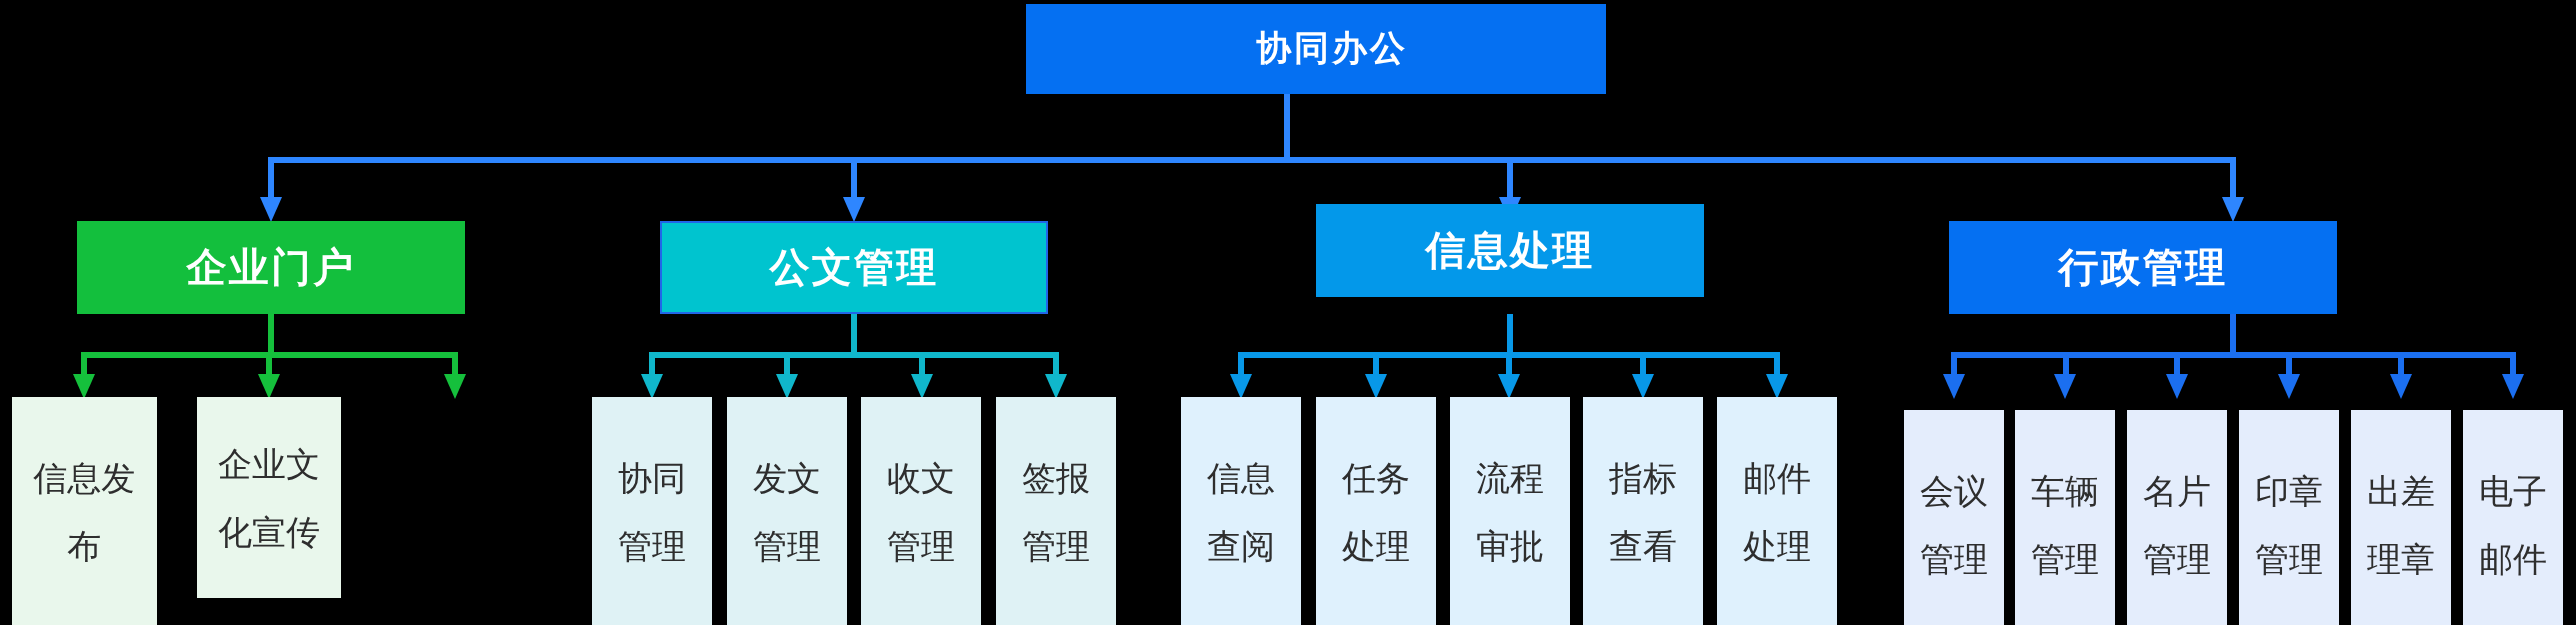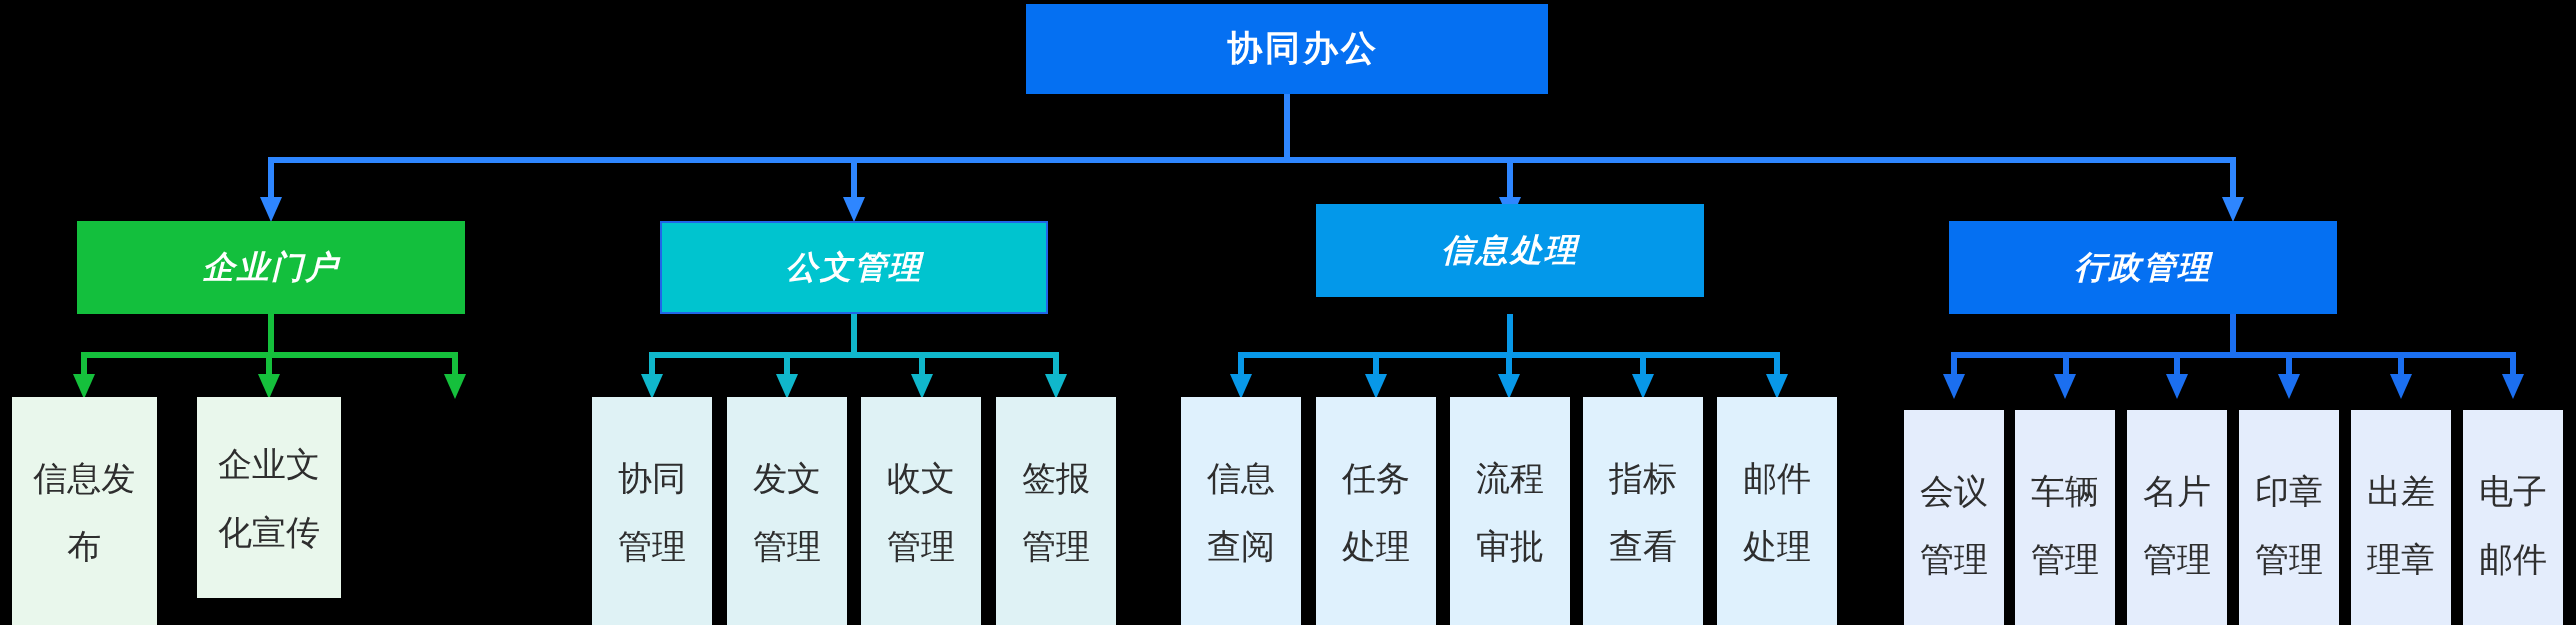--- a/index.html
+++ b/index.html
@@ -1,21 +1,21 @@
 <!DOCTYPE html>
 <html style="--background: #000000; --conn_top: #2E86FF; --root_fill: #0570F2; --node_text: #FFFFFF; --leaf_text: #2E2E2E; --g1-fill: #13BF3D; --g1-conn: #15C03C; --g1-leaf: #E9F7EC; --g2-fill: #00C4CF; --g2-border: #2166E8; --g2-conn: #10B7CB; --g2-leaf: #DFF2F5; --g3-fill: #0398EA; --g3-conn: #0898E8; --g3-leaf: #DFF1FD; --g4-fill: #0570F2; --g4-conn: #1B6FF0; --g4-leaf: #E4EDFC;font-size:11.8px"><head>
 <meta charset="utf-8">
 <style>
   html,body{margin:0;padding:0;background:#000;}
   .canvas{position:relative;width:2576px;height:626px;background:var(--background,#000);overflow:hidden;
           font-family:"Liberation Sans","DejaVu Sans",sans-serif;}
   .node{position:absolute;display:flex;align-items:center;justify-content:center;
         text-align:center;box-sizing:border-box;}
   .root{background:var(--root_fill);color:var(--node_text);font-size:35px;font-weight:bold;letter-spacing:2.9px;}
-  .l2{color:var(--node_text);font-size:32px;font-weight:bold;letter-spacing:2.2px;font-style:italic;}
+  .l2{color:var(--node_text);font-size:40px;font-weight:bold;letter-spacing:2.2px;}
   .l2.g1{background:var(--g1-fill);}
   .l2.g2{background:var(--g2-fill);border:2.9px solid var(--g2-border);}
   .l2.g3{background:var(--g3-fill);}
   .l2.g4{background:var(--g4-fill);}
   .leaf{font-size:34px;color:var(--leaf_text);font-weight:400;}
   .leaf .lines div{line-height:68px;}
   .leaf.g1{background:var(--g1-leaf);}
   .leaf.g2{background:var(--g2-leaf);}
   .leaf.g3{background:var(--g3-leaf);}
   .leaf.g4{background:var(--g4-leaf);margin-top:13px;}
@@ -31,21 +31,21 @@
   .a-g1{border-top:25px solid var(--g1-conn);}
   .a-g2{border-top:25px solid var(--g2-conn);}
   .a-g3{border-top:25px solid var(--g3-conn);}
   .a-g4{border-top:25px solid var(--g4-conn);}
 </style>
 </head>
 <body>
 
 <div class="canvas">
 
-  <div class="node root" style="left:1026px;top:3.7px;width:522px;height:90px;padding-left:32px;">
+  <div class="node root" style="left:1026px;top:3.7px;width:580px;height:90px;padding-left:32px;">
     <span>协同办公</span>
   </div>
 
   <div class="vline c-top" style="left:1284px;top:94px;width:5.9px;height:65px;"></div>
   <div class="hline c-top" style="left:268px;top:157px;width:1968px;height:5.9px;"></div>
   <div class="vline c-top" style="left:268px;top:157px;width:5.9px;height:42px;"></div>
   <div class="arrow a-top" style="left:260px;top:197px;"></div>
   <div class="vline c-top" style="left:851px;top:157px;width:5.9px;height:42px;"></div>
   <div class="arrow a-top" style="left:843px;top:197px;"></div>
   <div class="vline c-top" style="left:1507px;top:157px;width:5.9px;height:42px;"></div>

